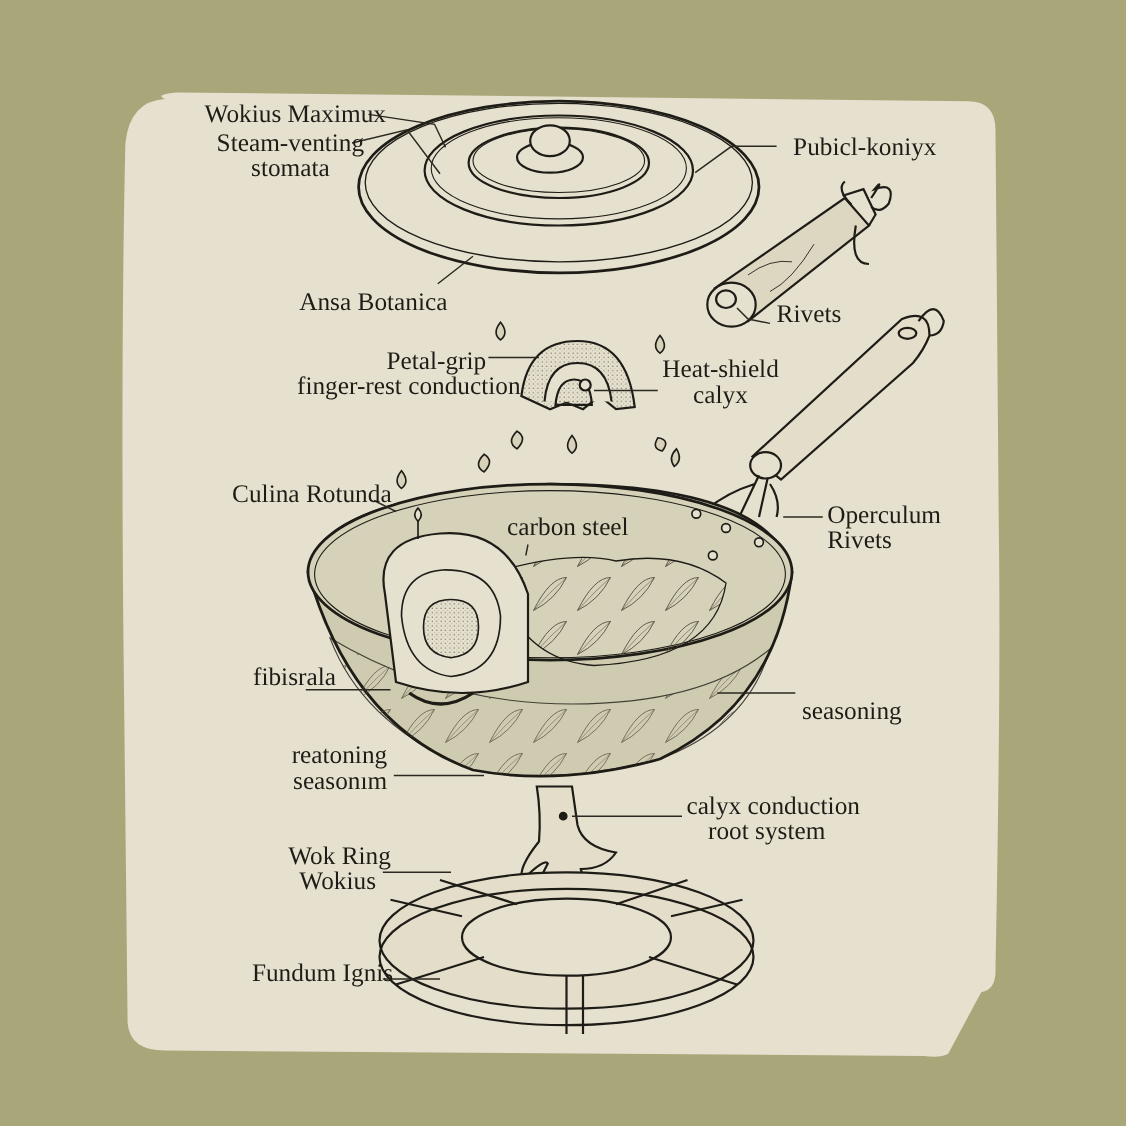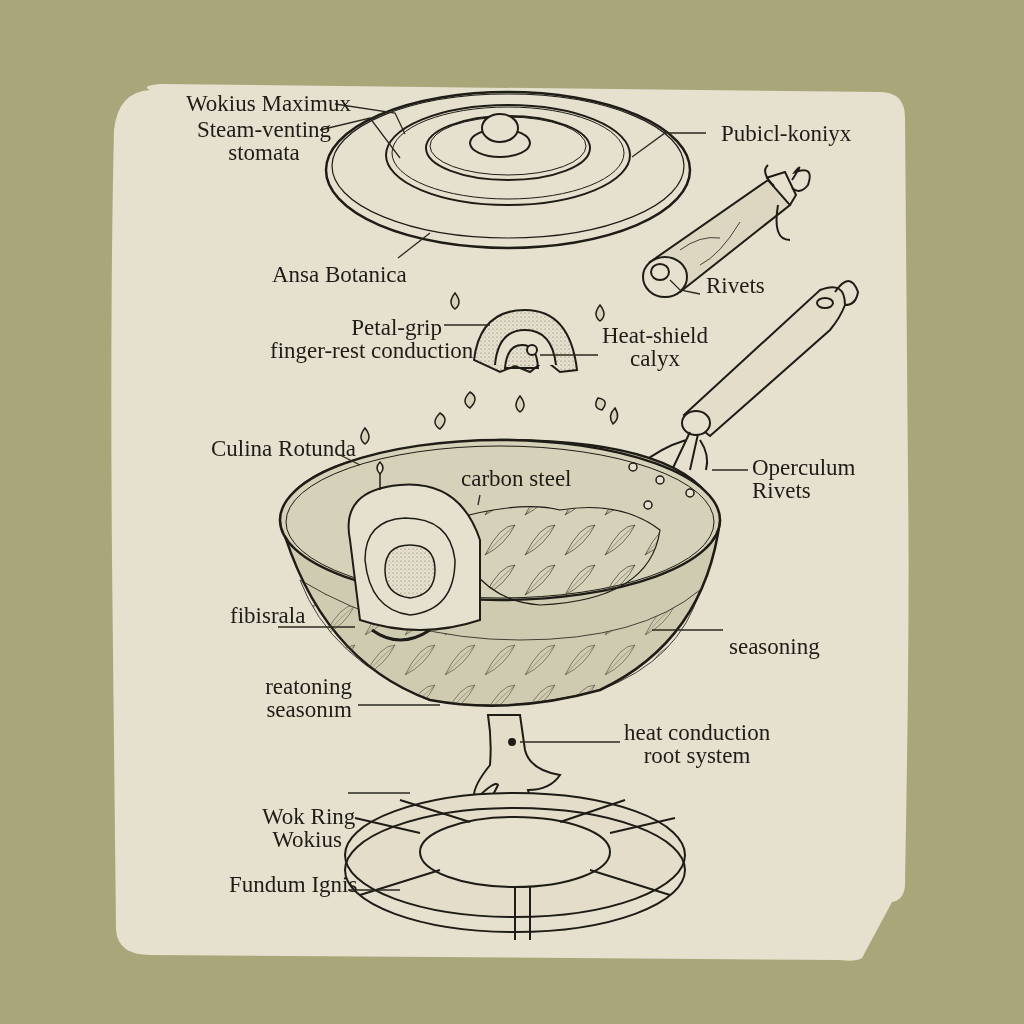--- a/index.html
+++ b/index.html
@@ -160,20 +160,20 @@
   <div>Operculum</div>
   <div>Rivets</div>
 </div>
 <div class="label" style="left:206px; top:604px;margin-left:24px;">fibisrala</div>
 <div class="label" style="left:729px; top:604px;margin-top:31px;">seasoning</div>
 <div class="label right" style="left:260px; top:675px; width:92px;">
   <div>reatoning</div>
   <div>seasonım</div>
 </div>
 <div class="label center" style="left:624px; top:721px; width:146px;">
-  <div>heat conduction</div>
+  <div>calyx conduction</div>
   <div>root system</div>
 </div>
-<div class="label center" style="left:262px; top:805px; width:90px;">
+<div class="label center" style="left:262px; top:766px; width:90px;">
   <div>Wok Ring</div>
   <div>Wokius</div>
 </div>
 <div class="label" style="left:217px; top:873px;margin-left:12px;">Fundum Ignis</div>
 
 </body></html>

